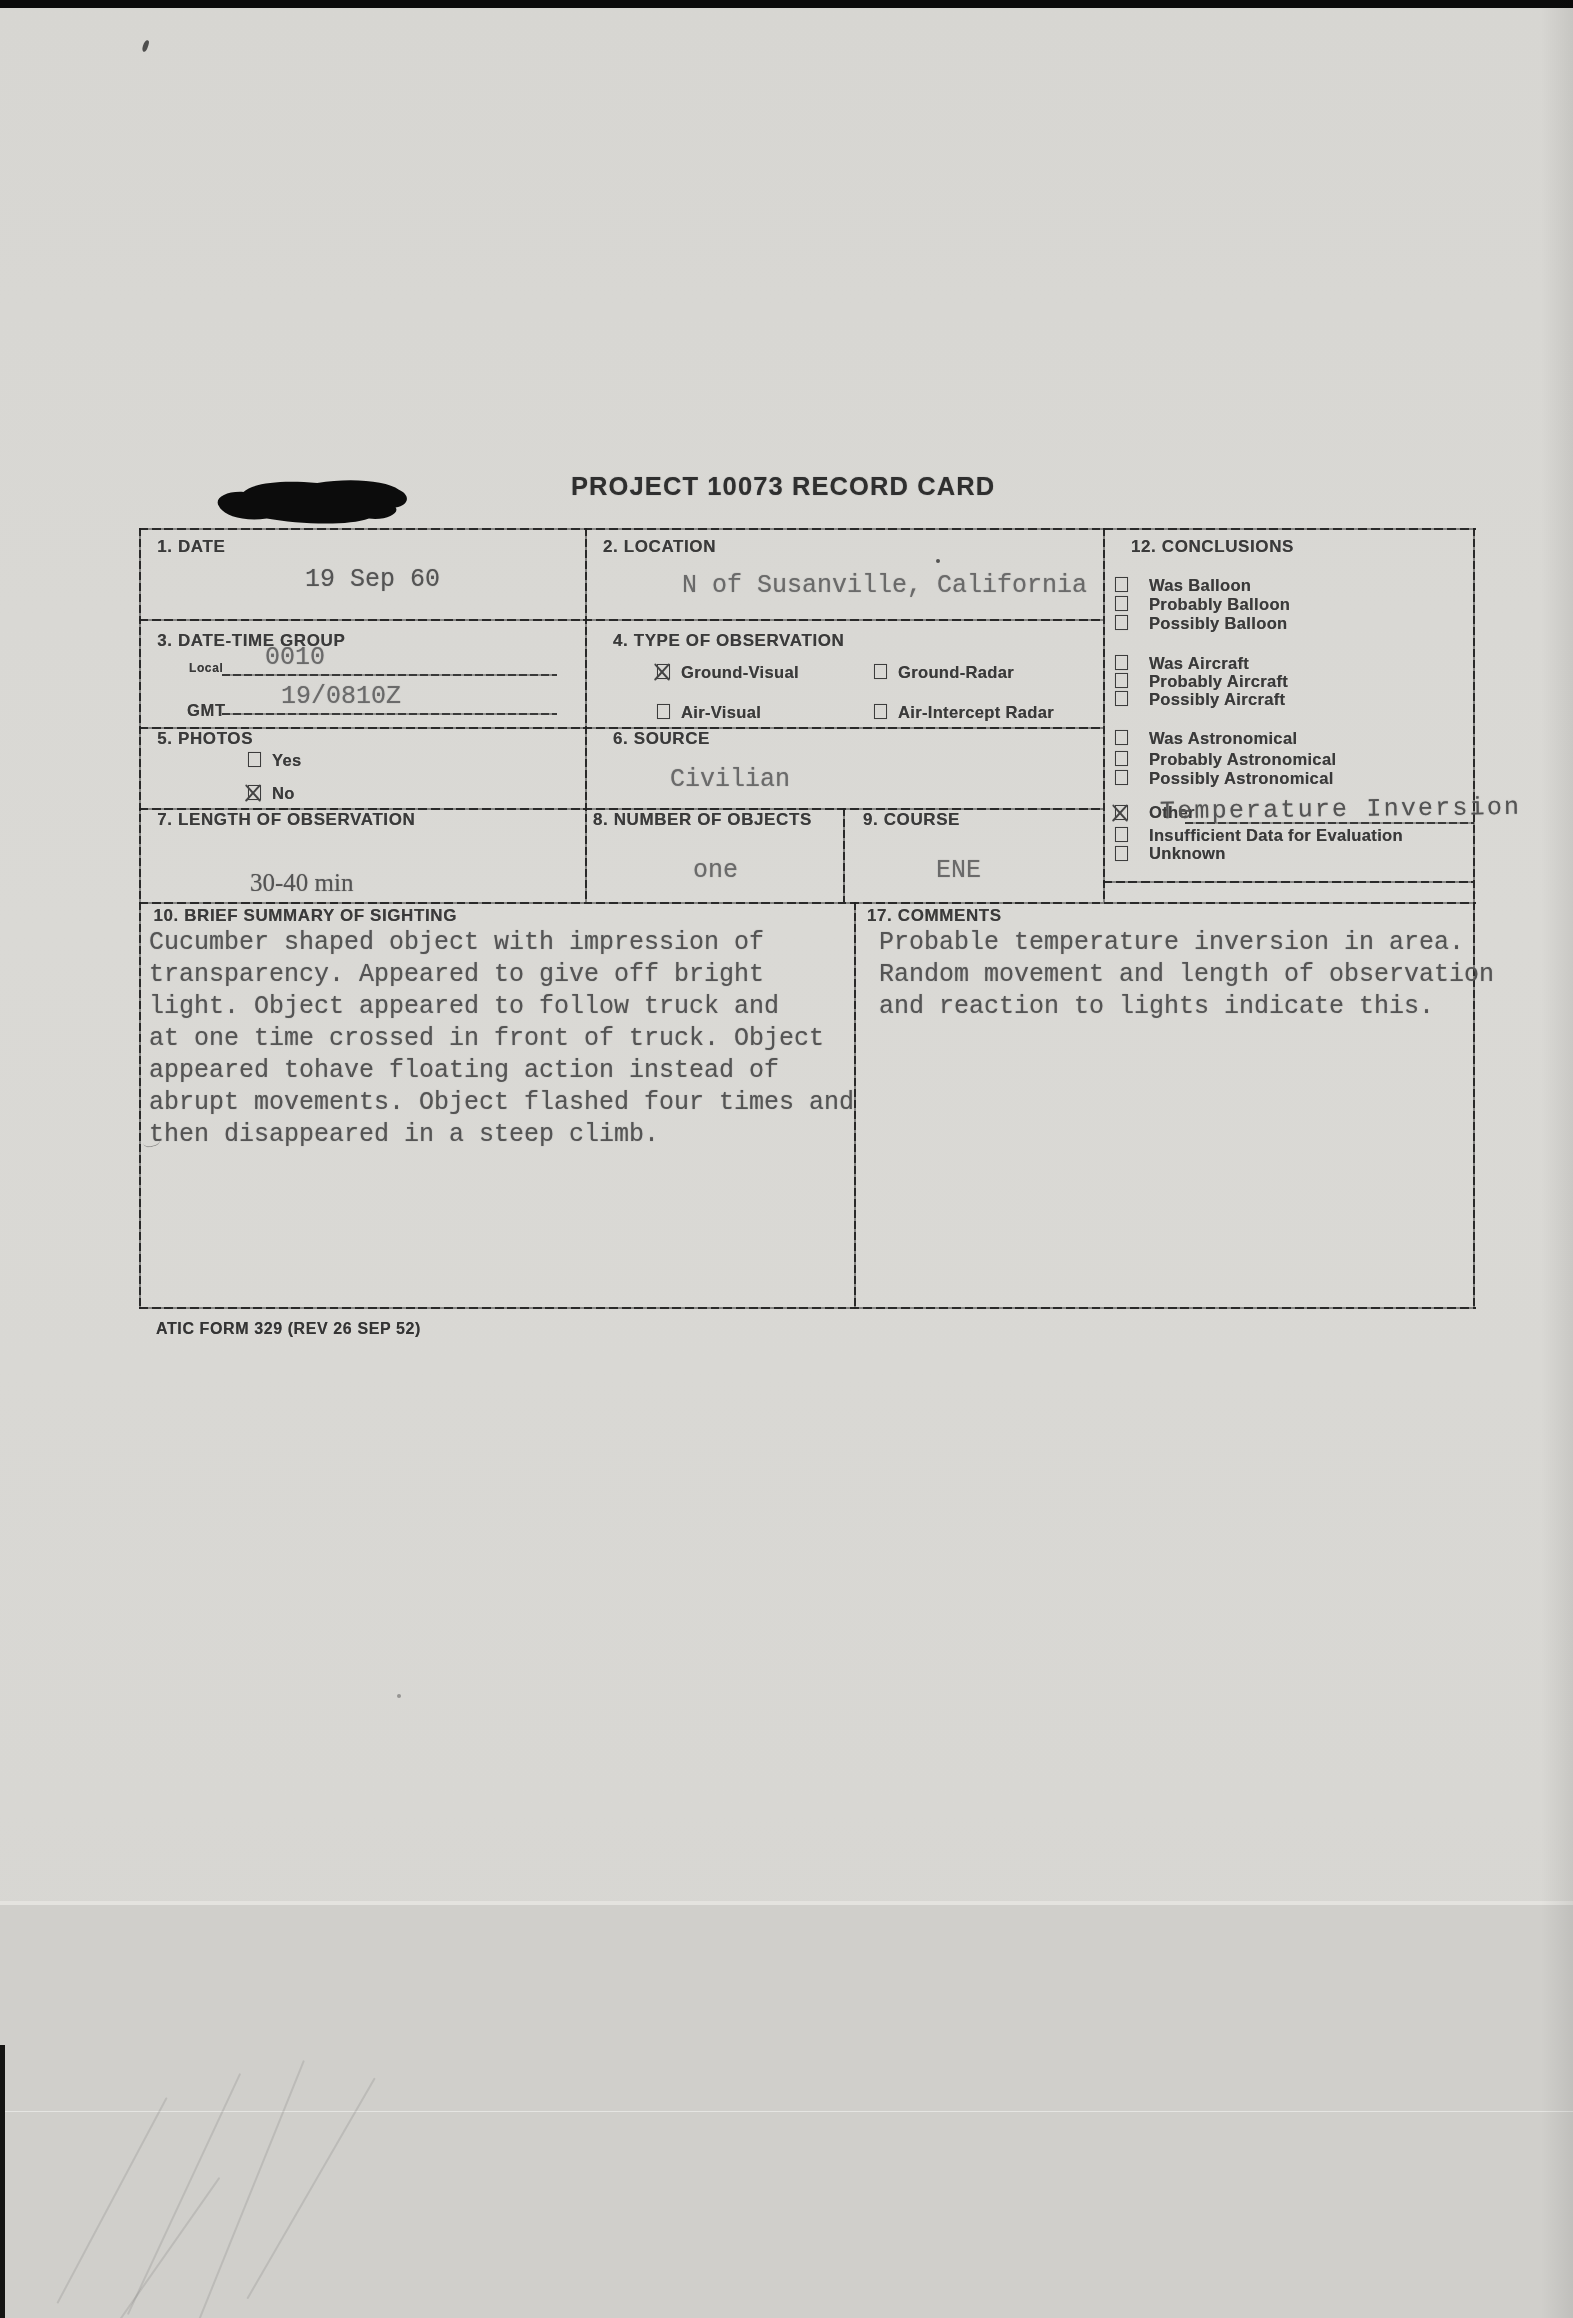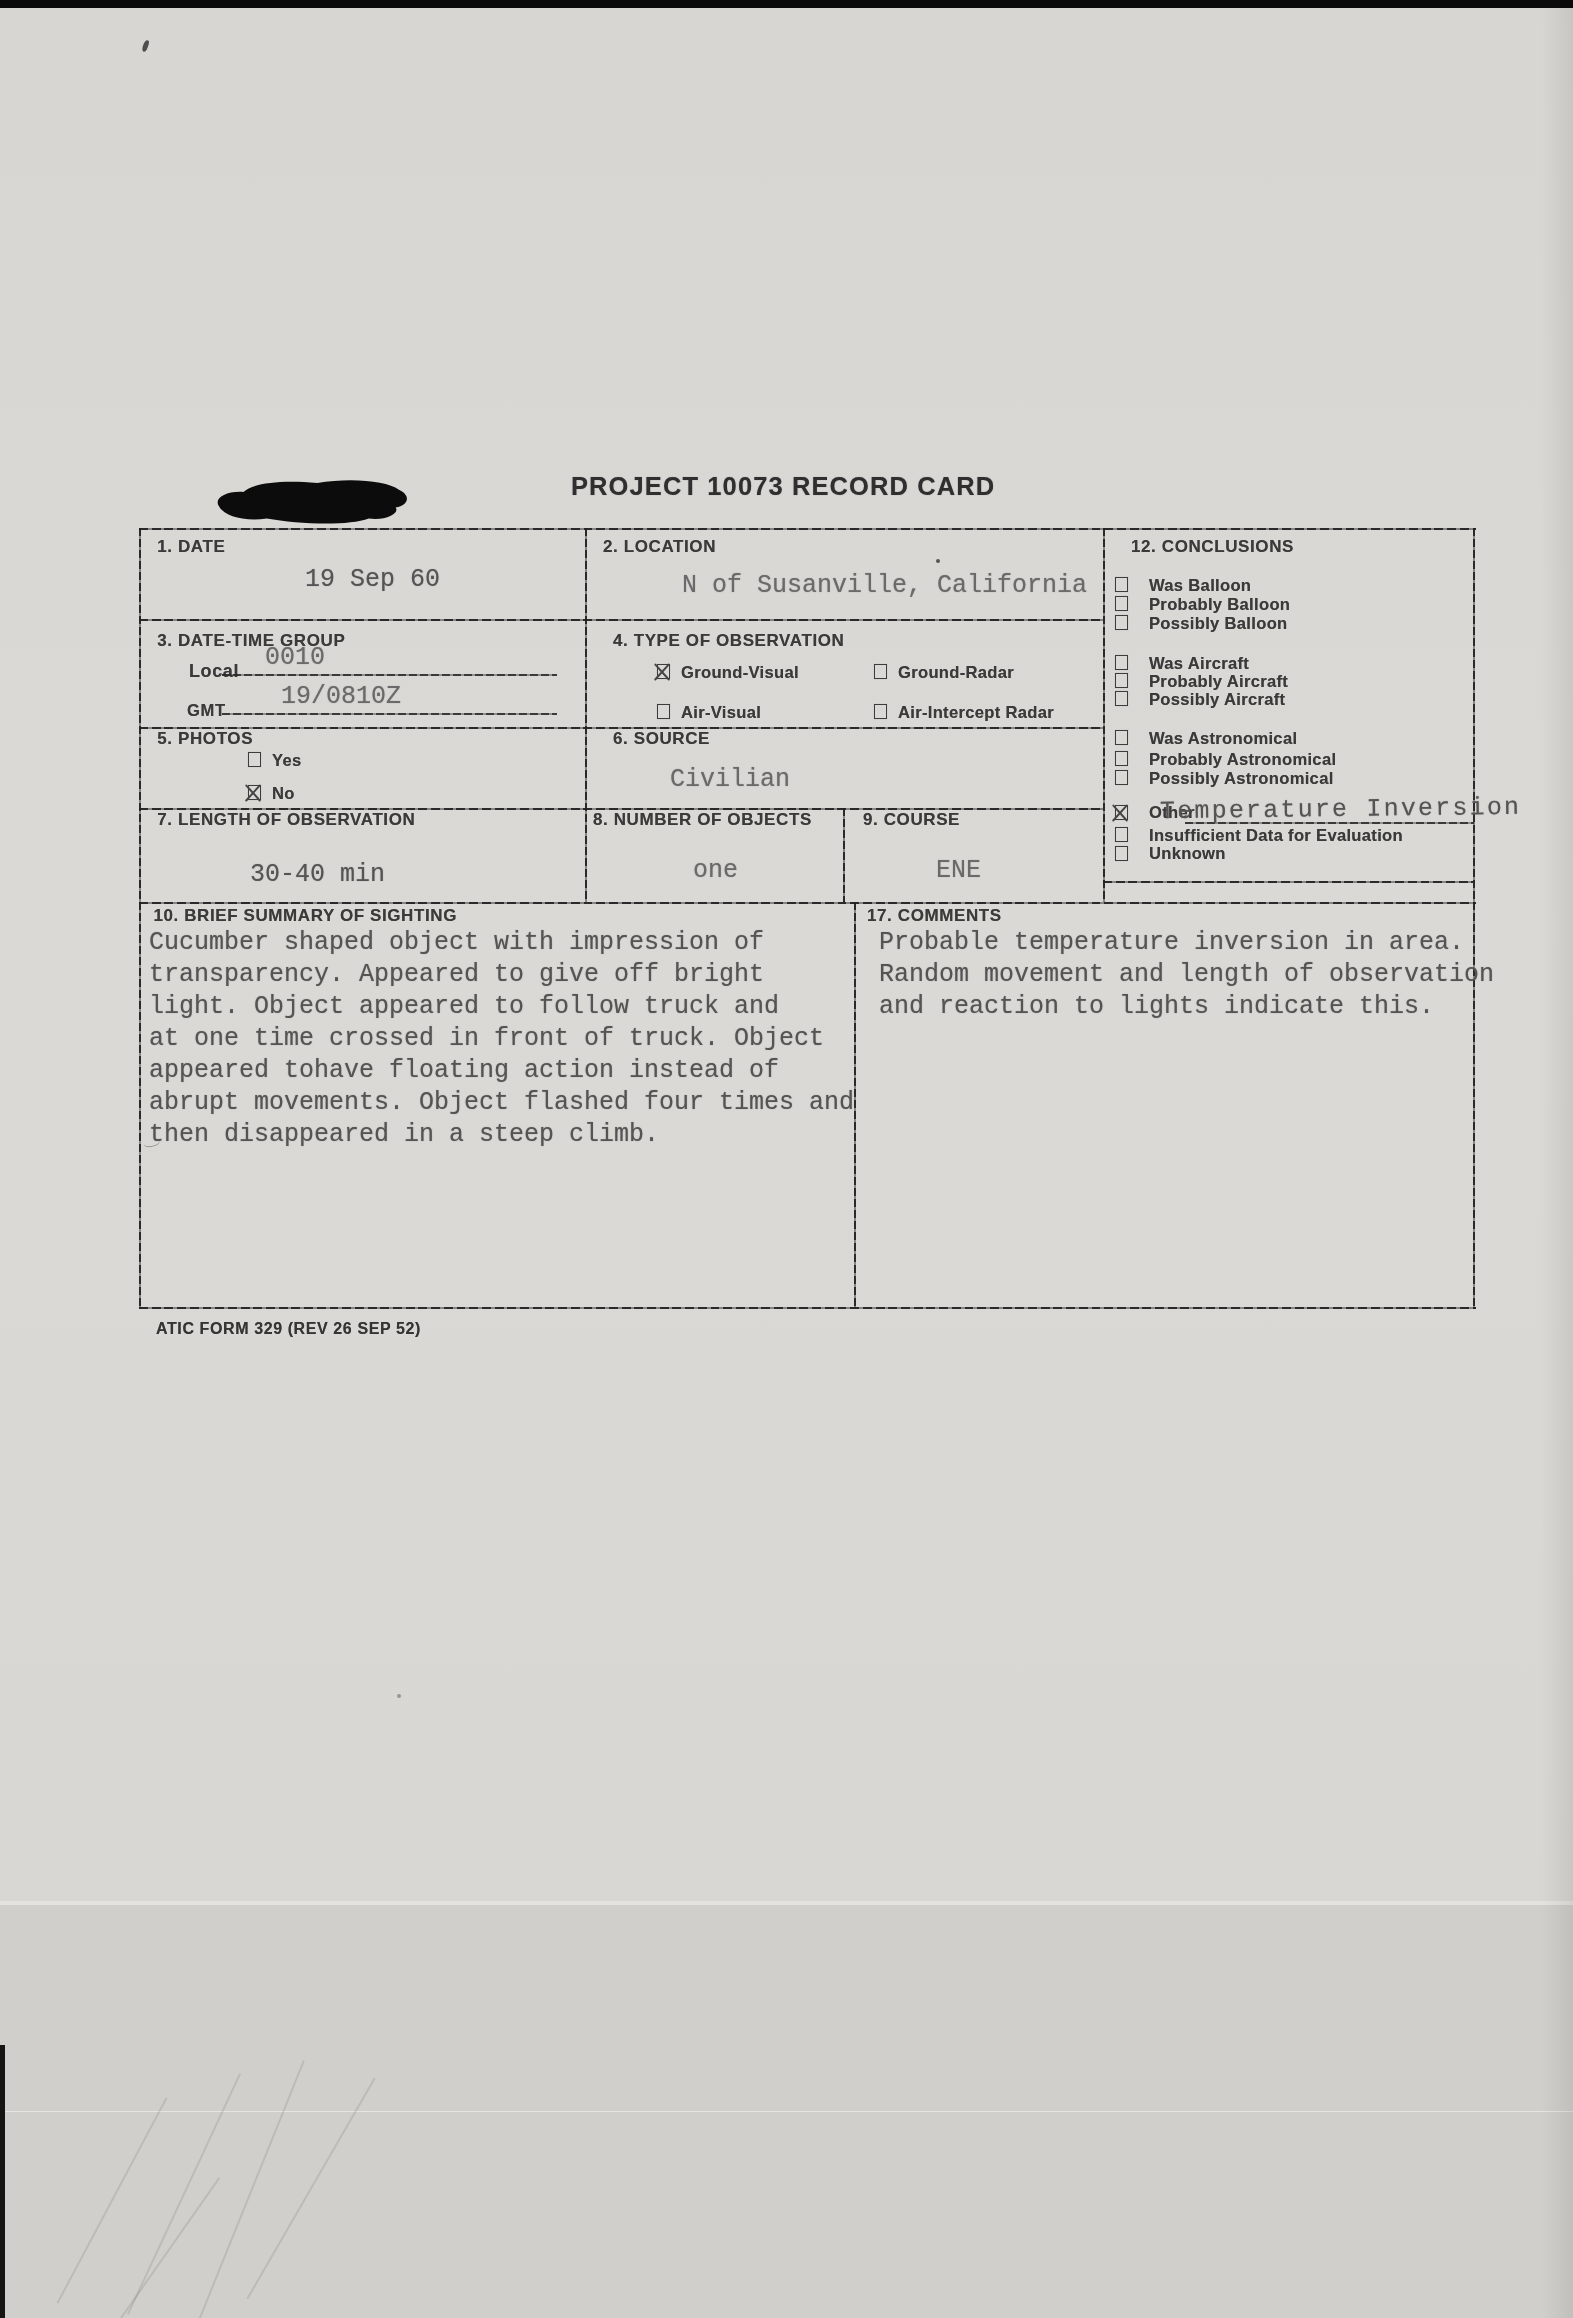--- a/index.html
+++ b/index.html
@@ -109,21 +109,21 @@
     <div class="vline" style="left:704px;top:280px;height:94px;"></div>
     <div class="vline" style="left:715px;top:374px;height:407px;"></div>
 
     <div class="lab" style="left:18.3px;top:8.9px;">1. DATE</div>
     <div class="typed" style="left:166px;top:37px;">19 Sep 60</div>
 
     <div class="lab" style="left:464px;top:8.9px;">2. LOCATION</div>
     <div class="typed light" style="left:543px;top:43px;">N of Susanville, California</div>
 
     <div class="lab" style="left:18.3px;top:103px;">3. DATE-TIME GROUP</div>
-    <div class="lab" style="left:50px;top:133px;font-size:18px;">Local</div>
+    <div class="lab" style="left:50px;top:133px;font-size:12px;">Local</div>
     <div class="underline" style="left:83px;top:146px;width:335px;"></div>
     <div class="typed light" style="left:126px;top:115px;">0010</div>
     <div class="lab" style="left:48px;top:173px;font-size:16.6px;">GMT</div>
     <div class="underline" style="left:83px;top:185px;width:335px;"></div>
     <div class="typed light" style="left:142px;top:154px;">19/0810Z</div>
 
     <div class="lab" style="left:474px;top:103px;">4. TYPE OF OBSERVATION</div>
     <span class="cb checked" style="left:518px;top:136px;">
         <span class="xmark"></span>
       </span>
@@ -140,21 +140,21 @@
     <span class="cb-label" style="left:133px;top:223px;">Yes</span>
     <span class="cb checked" style="left:109px;top:257px;">
         <span class="xmark"></span>
       </span>
     <span class="cb-label" style="left:133px;top:256px;">No</span>
 
     <div class="lab" style="left:474px;top:201px;">6. SOURCE</div>
     <div class="typed light" style="left:531px;top:237px;">Civilian</div>
 
     <div class="lab" style="left:18.3px;top:282px;">7. LENGTH OF OBSERVATION</div>
-    <div class="typed" style="left:111px;top:332px;">30-40 min</div>
+    <div class="typed" style="left:111px;top:341px;font-family:Liberation Serif, serif;">30-40 min</div>
     <div class="lab" style="left:454px;top:282px;">8. NUMBER OF OBJECTS</div>
     <div class="typed light" style="left:554px;top:328px;">one</div>
     <div class="lab" style="left:724px;top:282px;">9. COURSE</div>
     <div class="typed light" style="left:797px;top:328px;">ENE</div>
 
     <div class="lab" style="left:14.4px;top:378px;">10. BRIEF SUMMARY OF SIGHTING</div>
     <div style="position:absolute;left:10px;top:400px;">
       <div class="typed tline" style="position:relative;">Cucumber shaped object with impression of</div>
       <div class="typed tline" style="position:relative;">transparency. Appeared to give off bright</div>
       <div class="typed tline" style="position:relative;">light. Object appeared to follow truck and</div>

